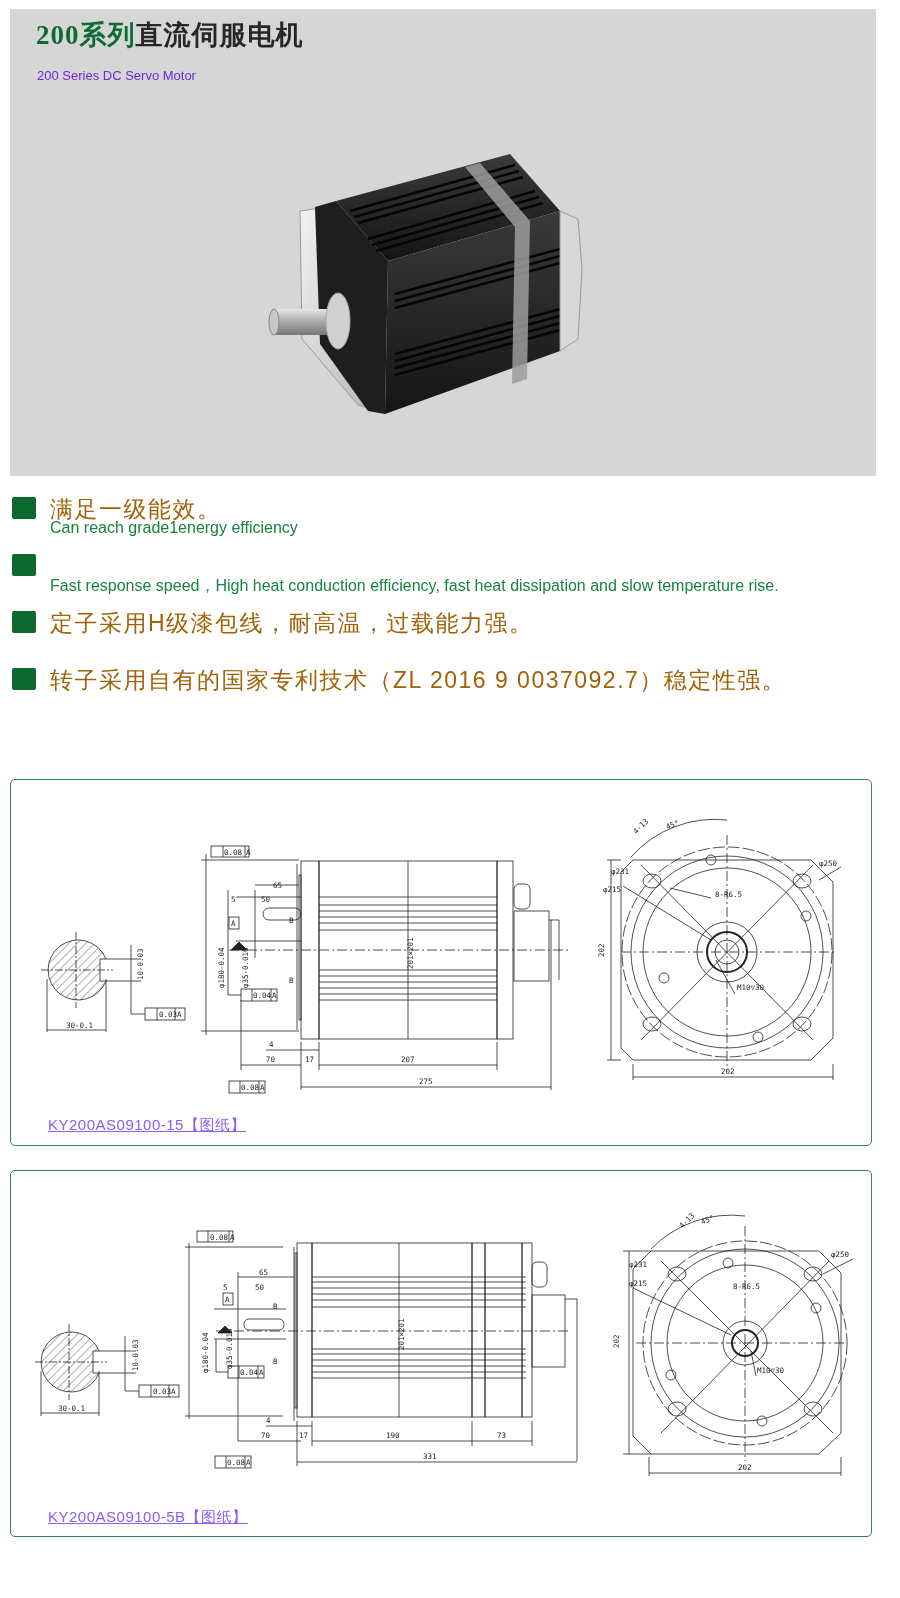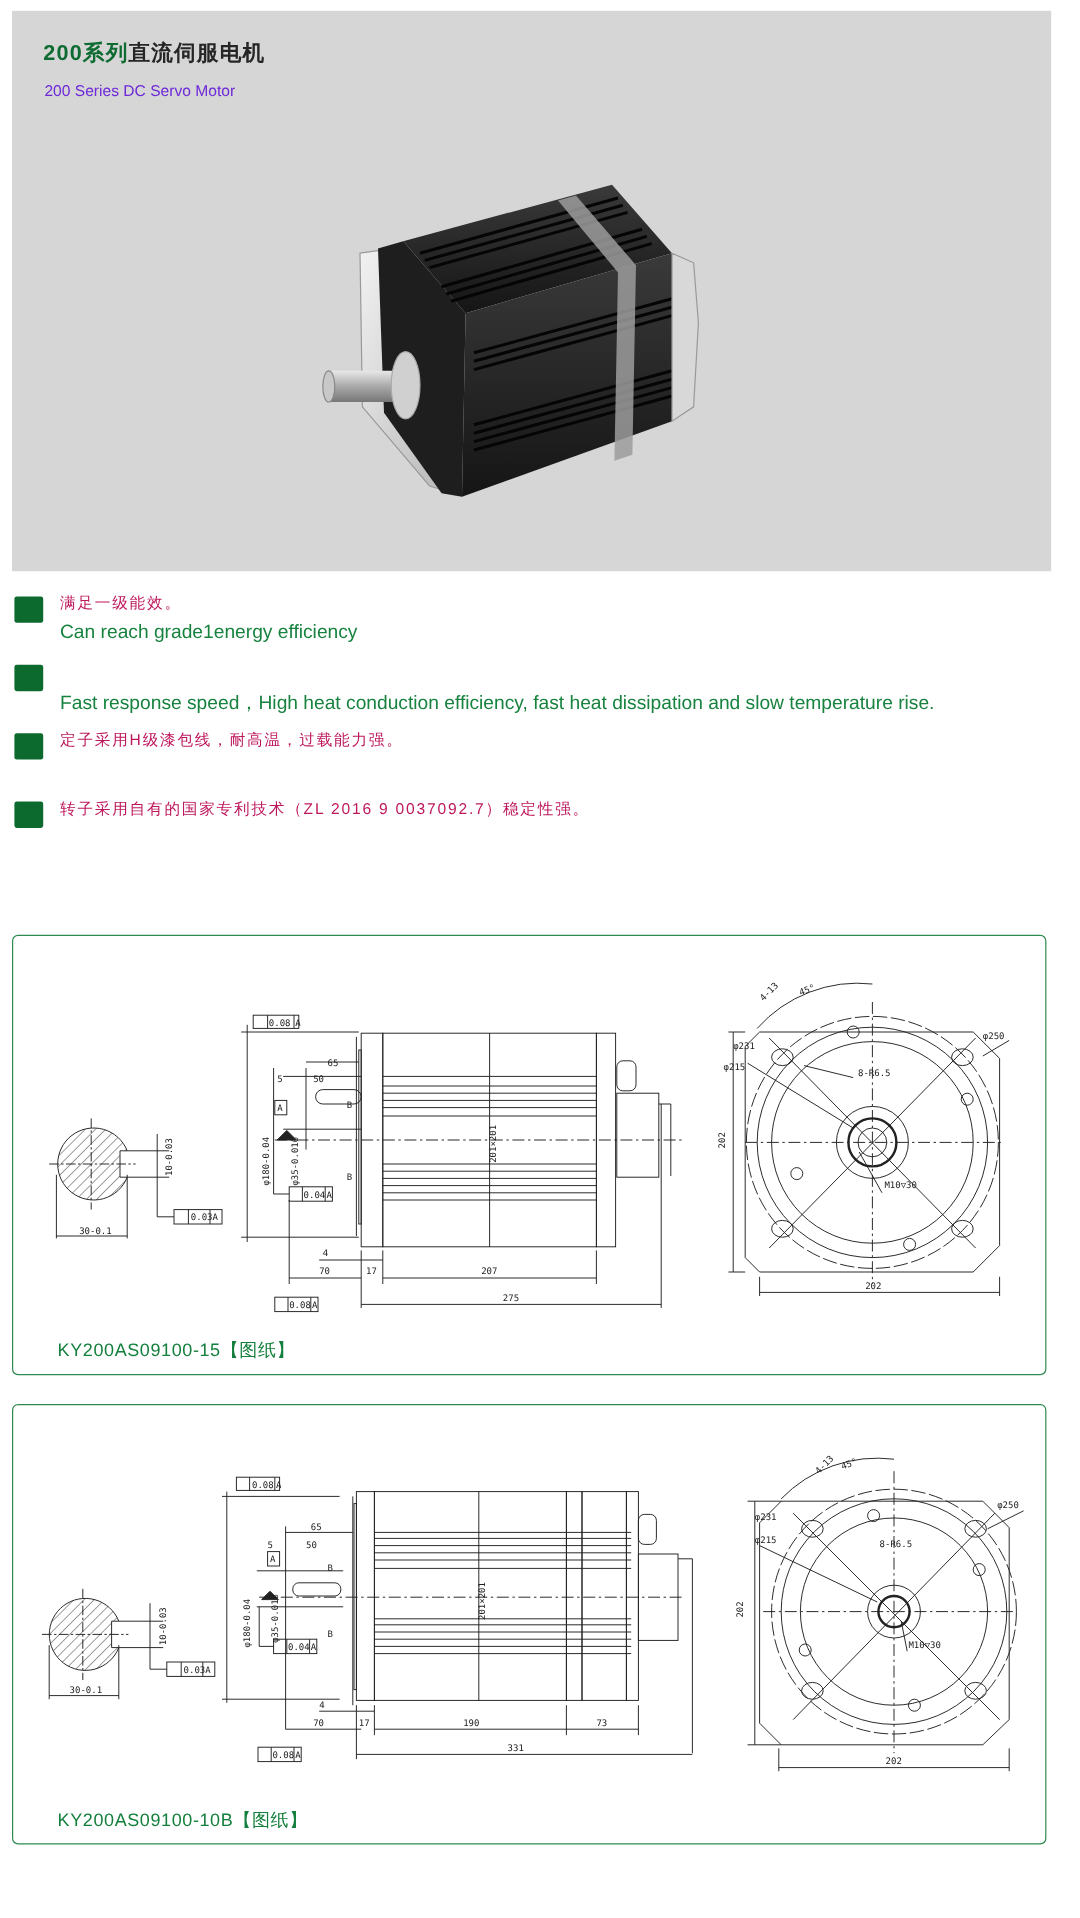--- a/index.html
+++ b/index.html
@@ -1,32 +1,32 @@
 <!DOCTYPE html>
 <html><head>
 <meta charset="utf-8">
 <style>
   * { box-sizing: border-box; margin: 0; padding: 0; }
   body { width: 900px; height: 1598px; background: #ffffff; font-family: "Liberation Sans", "DejaVu Sans", sans-serif; position: relative; overflow: hidden; }
   .hero { position: absolute; left: 10px; top: 9px; width: 866px; height: 467px; background: #d6d6d6; }
-  .hero-title { position: absolute; left: 26px; top: 23px; font-size: 18px; font-weight: bold; letter-spacing: 1px; white-space: nowrap; }
+  .hero-title { position: absolute; left: 26px; top: 8px; font-size: 27px; font-weight: bold; letter-spacing: 1px; white-space: nowrap; font-family: Liberation Serif, serif; }
   .hero-title .green { color: #0e6b31; }
   .hero-title .dark { color: #262626; }
   .hero-sub { position: absolute; left: 27px; top: 59px; font-size: 13px; color: #6d28d9; }
   .motor { position: absolute; left: 250px; top: 140px; }
   .features { position: absolute; left: 12px; top: 494px; width: 880px; }
   .feature { position: relative; height: 57px; }
   .feature .sq { position: absolute; left: 0; top: 3px; width: 24px; height: 22px; background: #0d6a2f; border-radius: 2px; }
-  .feature .zh { position: absolute; left: 38px; top: 0; font-size: 13px; color: #be185d; letter-spacing: 1.5px; white-space: nowrap; }
+  .feature .zh { position: absolute; left: 38px; top: 0; font-size: 23px; color: #a16207; letter-spacing: 1.5px; white-space: nowrap; }
   .feature .en { position: absolute; left: 38px; top: 25px; font-size: 16px; color: #17833f; white-space: nowrap; }
   .panel { position: absolute; left: 10px; width: 862px; border: 1.5px solid #2e8a50; border-radius: 5px; background: #fff; }
   .panel1 { top: 779px; height: 367px; }
   .panel2 { top: 1170px; height: 367px; }
   .panel svg { position: absolute; left: 0; top: 0; }
-  .panel-caption { position: absolute; left: 37px; font-size: 15px; color: #15803d; letter-spacing: 0.5px; white-space: nowrap; }
+  .panel-caption { position: absolute; left: 37px; font-size: 15px; color: #8b5cf6; letter-spacing: 0.5px; white-space: nowrap; text-decoration: underline; }
   .panel1 .panel-caption { top: 336px; }
   .panel2 .panel-caption { top: 337px; }
   .dim { font-family: "DejaVu Sans Mono", monospace; font-size: 7.5px; fill: #222; }
 </style>
 </head>
 <body>
 
 <div class="hero">
   <div class="hero-title">
     <span class="green">200系列</span><span class="dark">直流伺服电机</span>
@@ -402,14 +402,14 @@
       <text x="690" y="52" transform="rotate(-20 695 50)">45°</text>
       <text x="618" y="96">φ231</text>
       <text x="618" y="115">φ215</text>
       <text x="820" y="86">φ250</text>
       <text x="722" y="118">8-R6.5</text>
       <text x="746" y="202">M10▽30</text>
       <text x="600" y="175" transform="rotate(-90 605 172)">202</text>
       <text x="727" y="299">202</text>
     </g>
   </svg>
-  <div class="panel-caption">KY200AS09100-10B【图纸】</div>
+  <div class="panel-caption">KY200AS09100-5B【图纸】</div>
 </div>
 
 </body></html>

